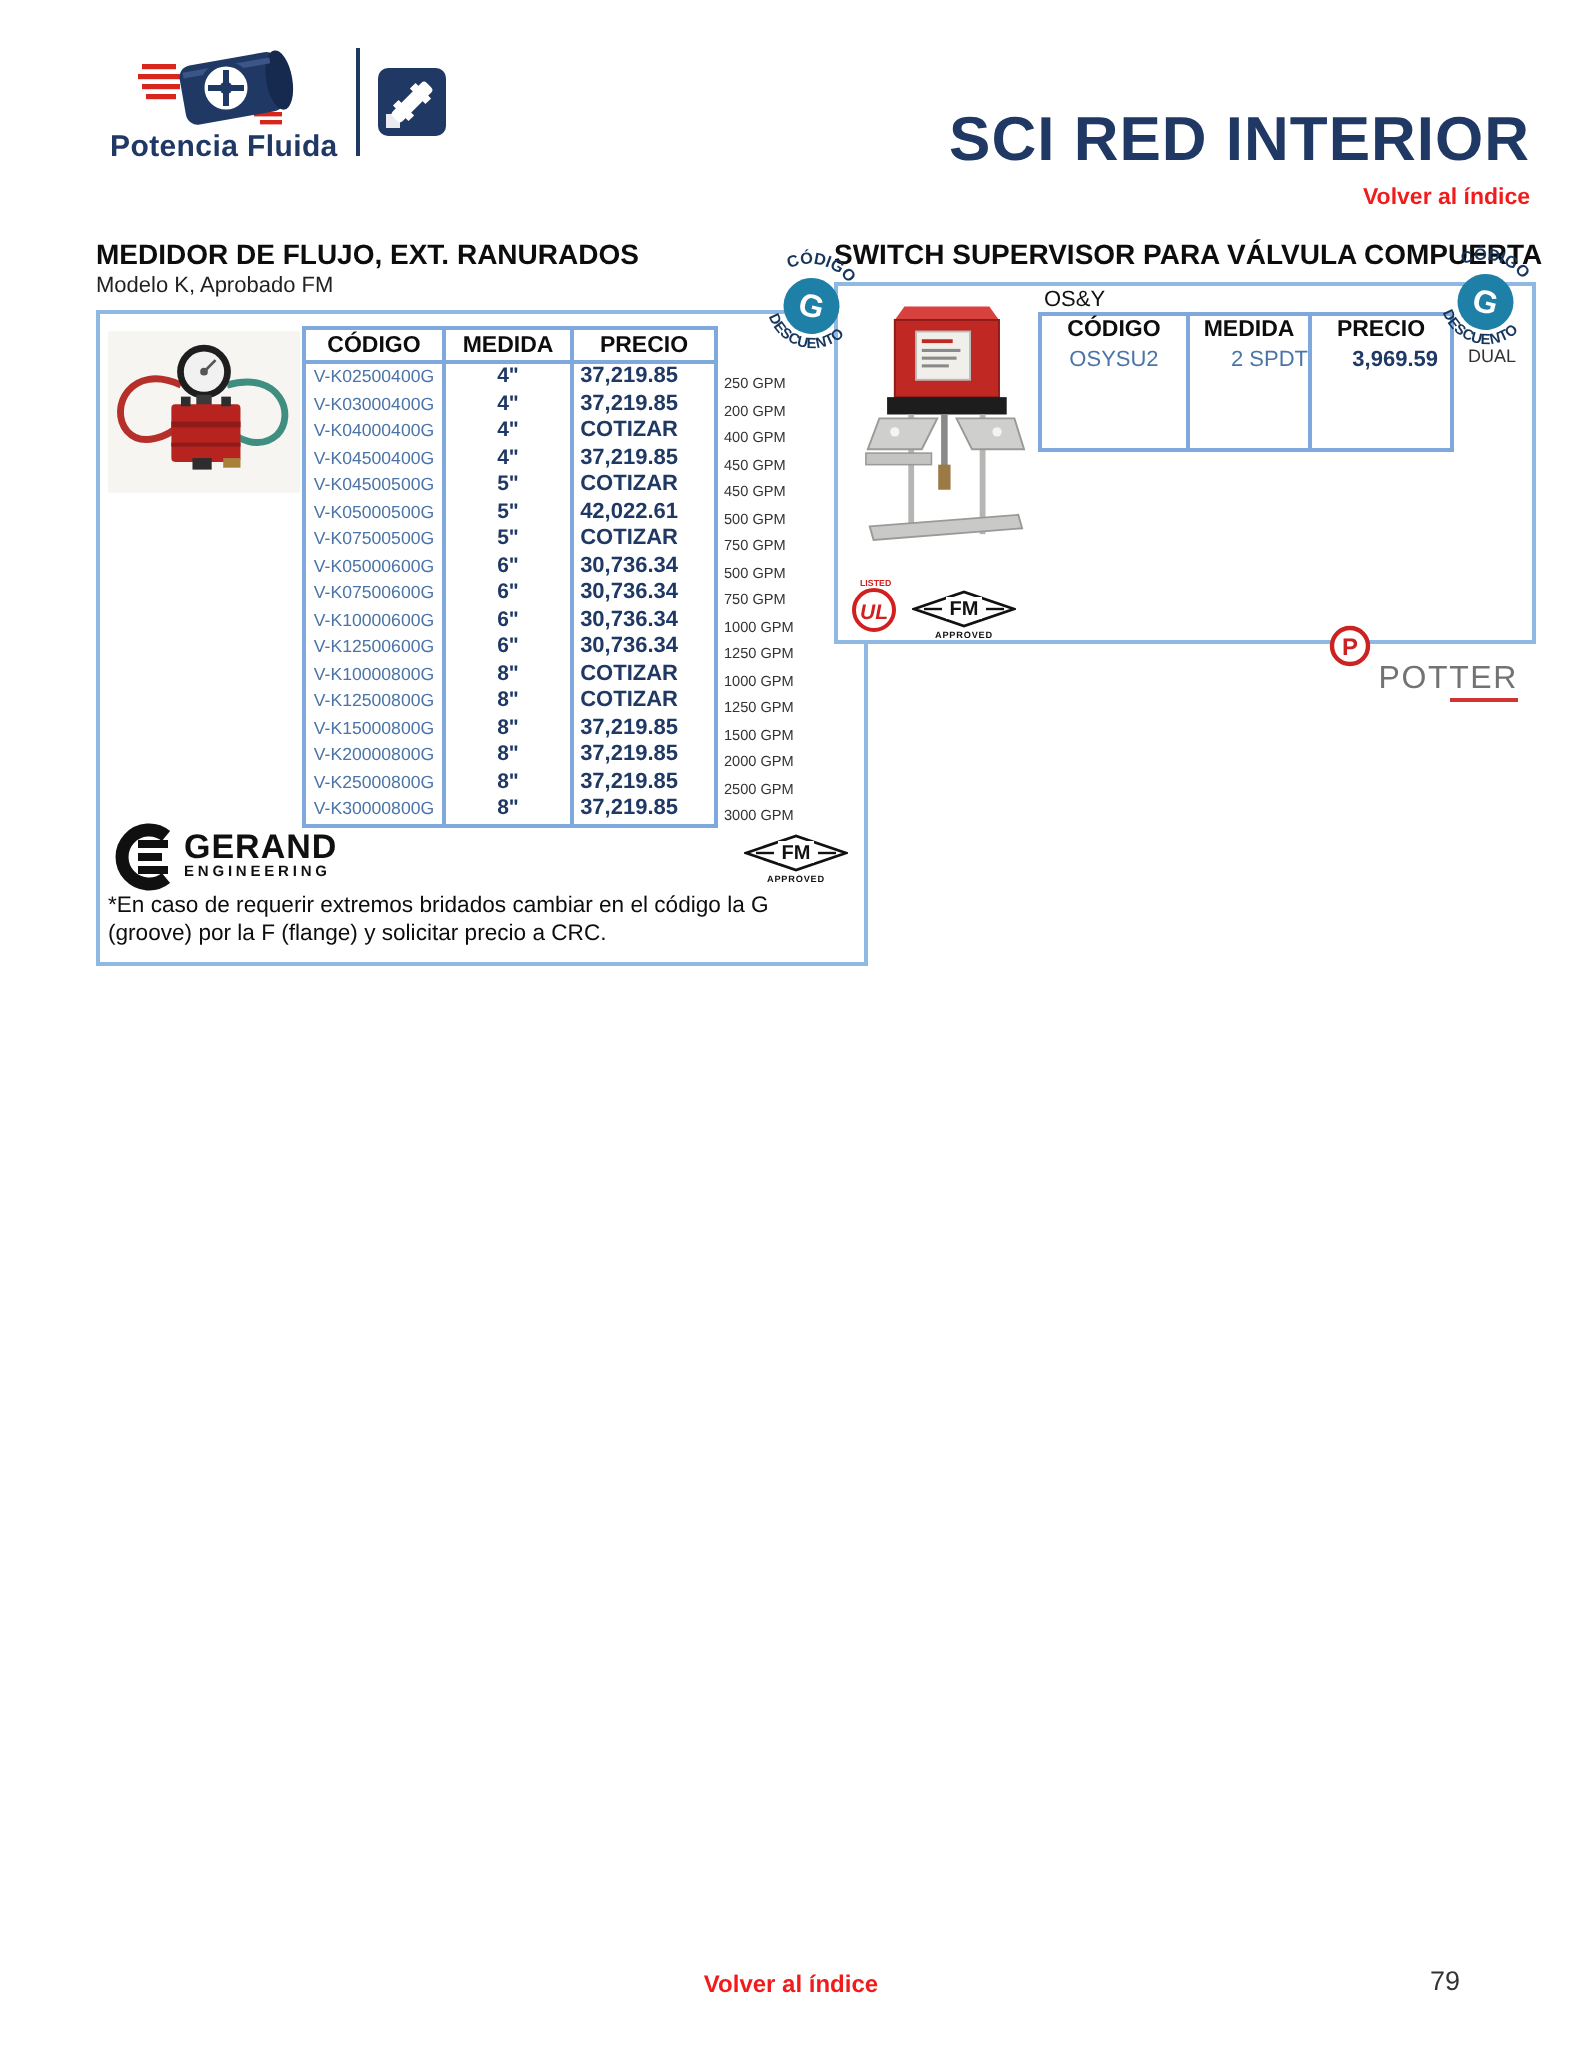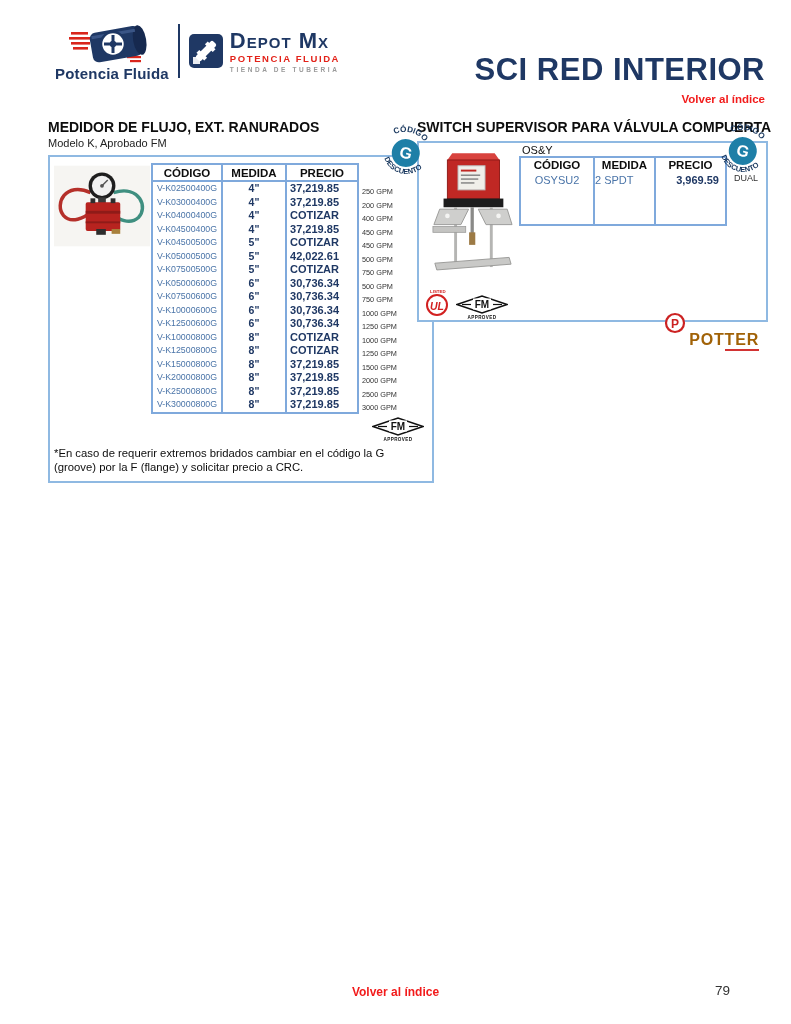--- a/index.html
+++ b/index.html
@@ -52,29 +52,29 @@
   .gerand-sub  { font-size:7.5px; font-weight:700; color:#101010; letter-spacing:1.9px; }
   .fm-left { position:absolute; right:8px; top:260px; }
   .footnote { position:absolute; left:4px; top:289px; width:345px; font-size:11.3px; color:#0d0d0d; line-height:1.28; }
   
   .sup-photo { position:absolute; left:12px; top:4px; }
   .osy { position:absolute; left:103px; top:1px; font-size:11px; color:#111; }
   #sup-grid { position:absolute; left:100px; top:13px; display:grid; grid-template-columns:74px 61px 69px; border:2px solid #7FA9DC; background:#fff; }
   .sup-th { height:15px; line-height:15px; text-align:center; font-weight:700; font-size:11.5px; color:#0d0d0d; }
   .sup-cell { height:15px; line-height:15px; }
   .sup-code { font-size:11px; color:#4A74A8; text-align:center; }
-  .sup-med  { font-size:11px; color:#4A74A8; text-align:left; }
+  .sup-med  { font-size:11px; color:#4A74A8; text-align:right; }
   .sup-price{ font-size:11px; font-weight:700; color:#1F3864; text-align:right; padding-right:6px; }
   .sup-spacer { height:36px; }
   .dual { position:absolute; left:315px; top:30px; font-size:9px; color:#333; }
   .ul-wrap  { position:absolute; left:5px;  top:144px; }
   .fm-right { position:absolute; left:37px; top:152px; }
   .potter { position:absolute; right:7px; top:152px; display:flex; align-items:center; gap:3px; }
   .potter-text { display:flex; flex-direction:column; align-items:flex-end; }
-  .potter-name { font-size:16px; font-weight:700; color:#a16207; letter-spacing:.8px; line-height:16px;margin-top:37px; }
+  .potter-name { font-size:16px; font-weight:400; color:#737373; letter-spacing:.8px; line-height:16px;margin-top:37px; }
   .potter-tag { width:34px; height:2px; background:#D23333; margin-top:1px; }
   
   .back-bottom { position:absolute; left:0; width:791px; text-align:center; top:985px; font-size:12px; font-weight:700; color:#F21B1B; cursor:pointer; }
   .page-num { position:absolute; left:703px; top:983px; font-size:13.5px; color:#333;margin-left:12px; }
 </style>
 </head>
 <body>
 
 <div class="page">
 
@@ -104,25 +104,20 @@
     <div class="depot">
       <svg width="34" height="34" viewBox="0 0 34 34">
         <rect x="0" y="0" width="34" height="34" rx="5" fill="#1F3864"></rect>
         <g transform="rotate(-45 17 17)">
           <rect x="5" y="13.5" width="24" height="7" rx="2" fill="#ffffff"></rect>
           <rect x="9" y="11.5" width="4" height="11" fill="#ffffff"></rect>
           <rect x="21" y="11.5" width="4" height="11" fill="#ffffff"></rect>
         </g>
         <rect x="4" y="23" width="7" height="7" fill="#ffffff" opacity=".9"></rect>
       </svg>
-      <div class="depot-text">
-        <div class="depot-name">Depot Mx</div>
-        <div class="depot-sub1">POTENCIA FLUIDA</div>
-        <div class="depot-sub2">TIENDA DE TUBERIA</div>
-      </div>
     </div>
   </div>
 
   <div class="main-title">SCI RED INTERIOR</div>
   <div class="back-top">Volver al índice</div>
 
   <div class="col-left">
     <div class="section-title">MEDIDOR DE FLUJO, EXT. RANURADOS</div>
     <div class="section-sub">Modelo K, Aprobado FM</div>
 
@@ -271,20 +266,32 @@
   <div class="gpm">1500 GPM</div>
 
   <div class="gpm">2000 GPM</div>
 
   <div class="gpm">2500 GPM</div>
 
   <div class="gpm">3000 GPM</div>
 </div>
       </div>
 
+      <div class="gerand">
+        <svg width="34" height="36" viewBox="0 0 34 36">
+          <path d="M 28,8 A 13.5,13.5 0 1 0 28,29" stroke="#101010" stroke-width="6.5" fill="none"></path>
+          <rect x="14" y="10" width="15" height="4" fill="#101010"></rect>
+          <rect x="14" y="16.5" width="12" height="4" fill="#101010"></rect>
+          <rect x="14" y="23" width="15" height="4" fill="#101010"></rect>
+        </svg>
+        <div class="gerand-text">
+          <div class="gerand-name">GERAND</div>
+          <div class="gerand-sub">ENGINEERING</div>
+        </div>
+      </div>
 
       <div class="fm-left">
         <svg width="52" height="27" viewBox="0 0 52 27">
           <polygon points="1,9.5 26,1 51,9.5 26,18" fill="#ffffff" stroke="#111" stroke-width="1.4"></polygon>
           <rect x="17" y="3.5" width="18" height="11" fill="#ffffff"></rect>
           <line x1="6" y1="9.5" x2="15" y2="9.5" stroke="#111" stroke-width="1.2"></line>
           <line x1="37" y1="9.5" x2="46" y2="9.5" stroke="#111" stroke-width="1.2"></line>
           <text x="26" y="12.5" font-size="10" font-weight="bold" fill="#111" text-anchor="middle">FM</text>
           <text x="26" y="24" font-size="4.6" font-weight="bold" fill="#111" text-anchor="middle" letter-spacing="0.4">APPROVED</text>
         </svg>

